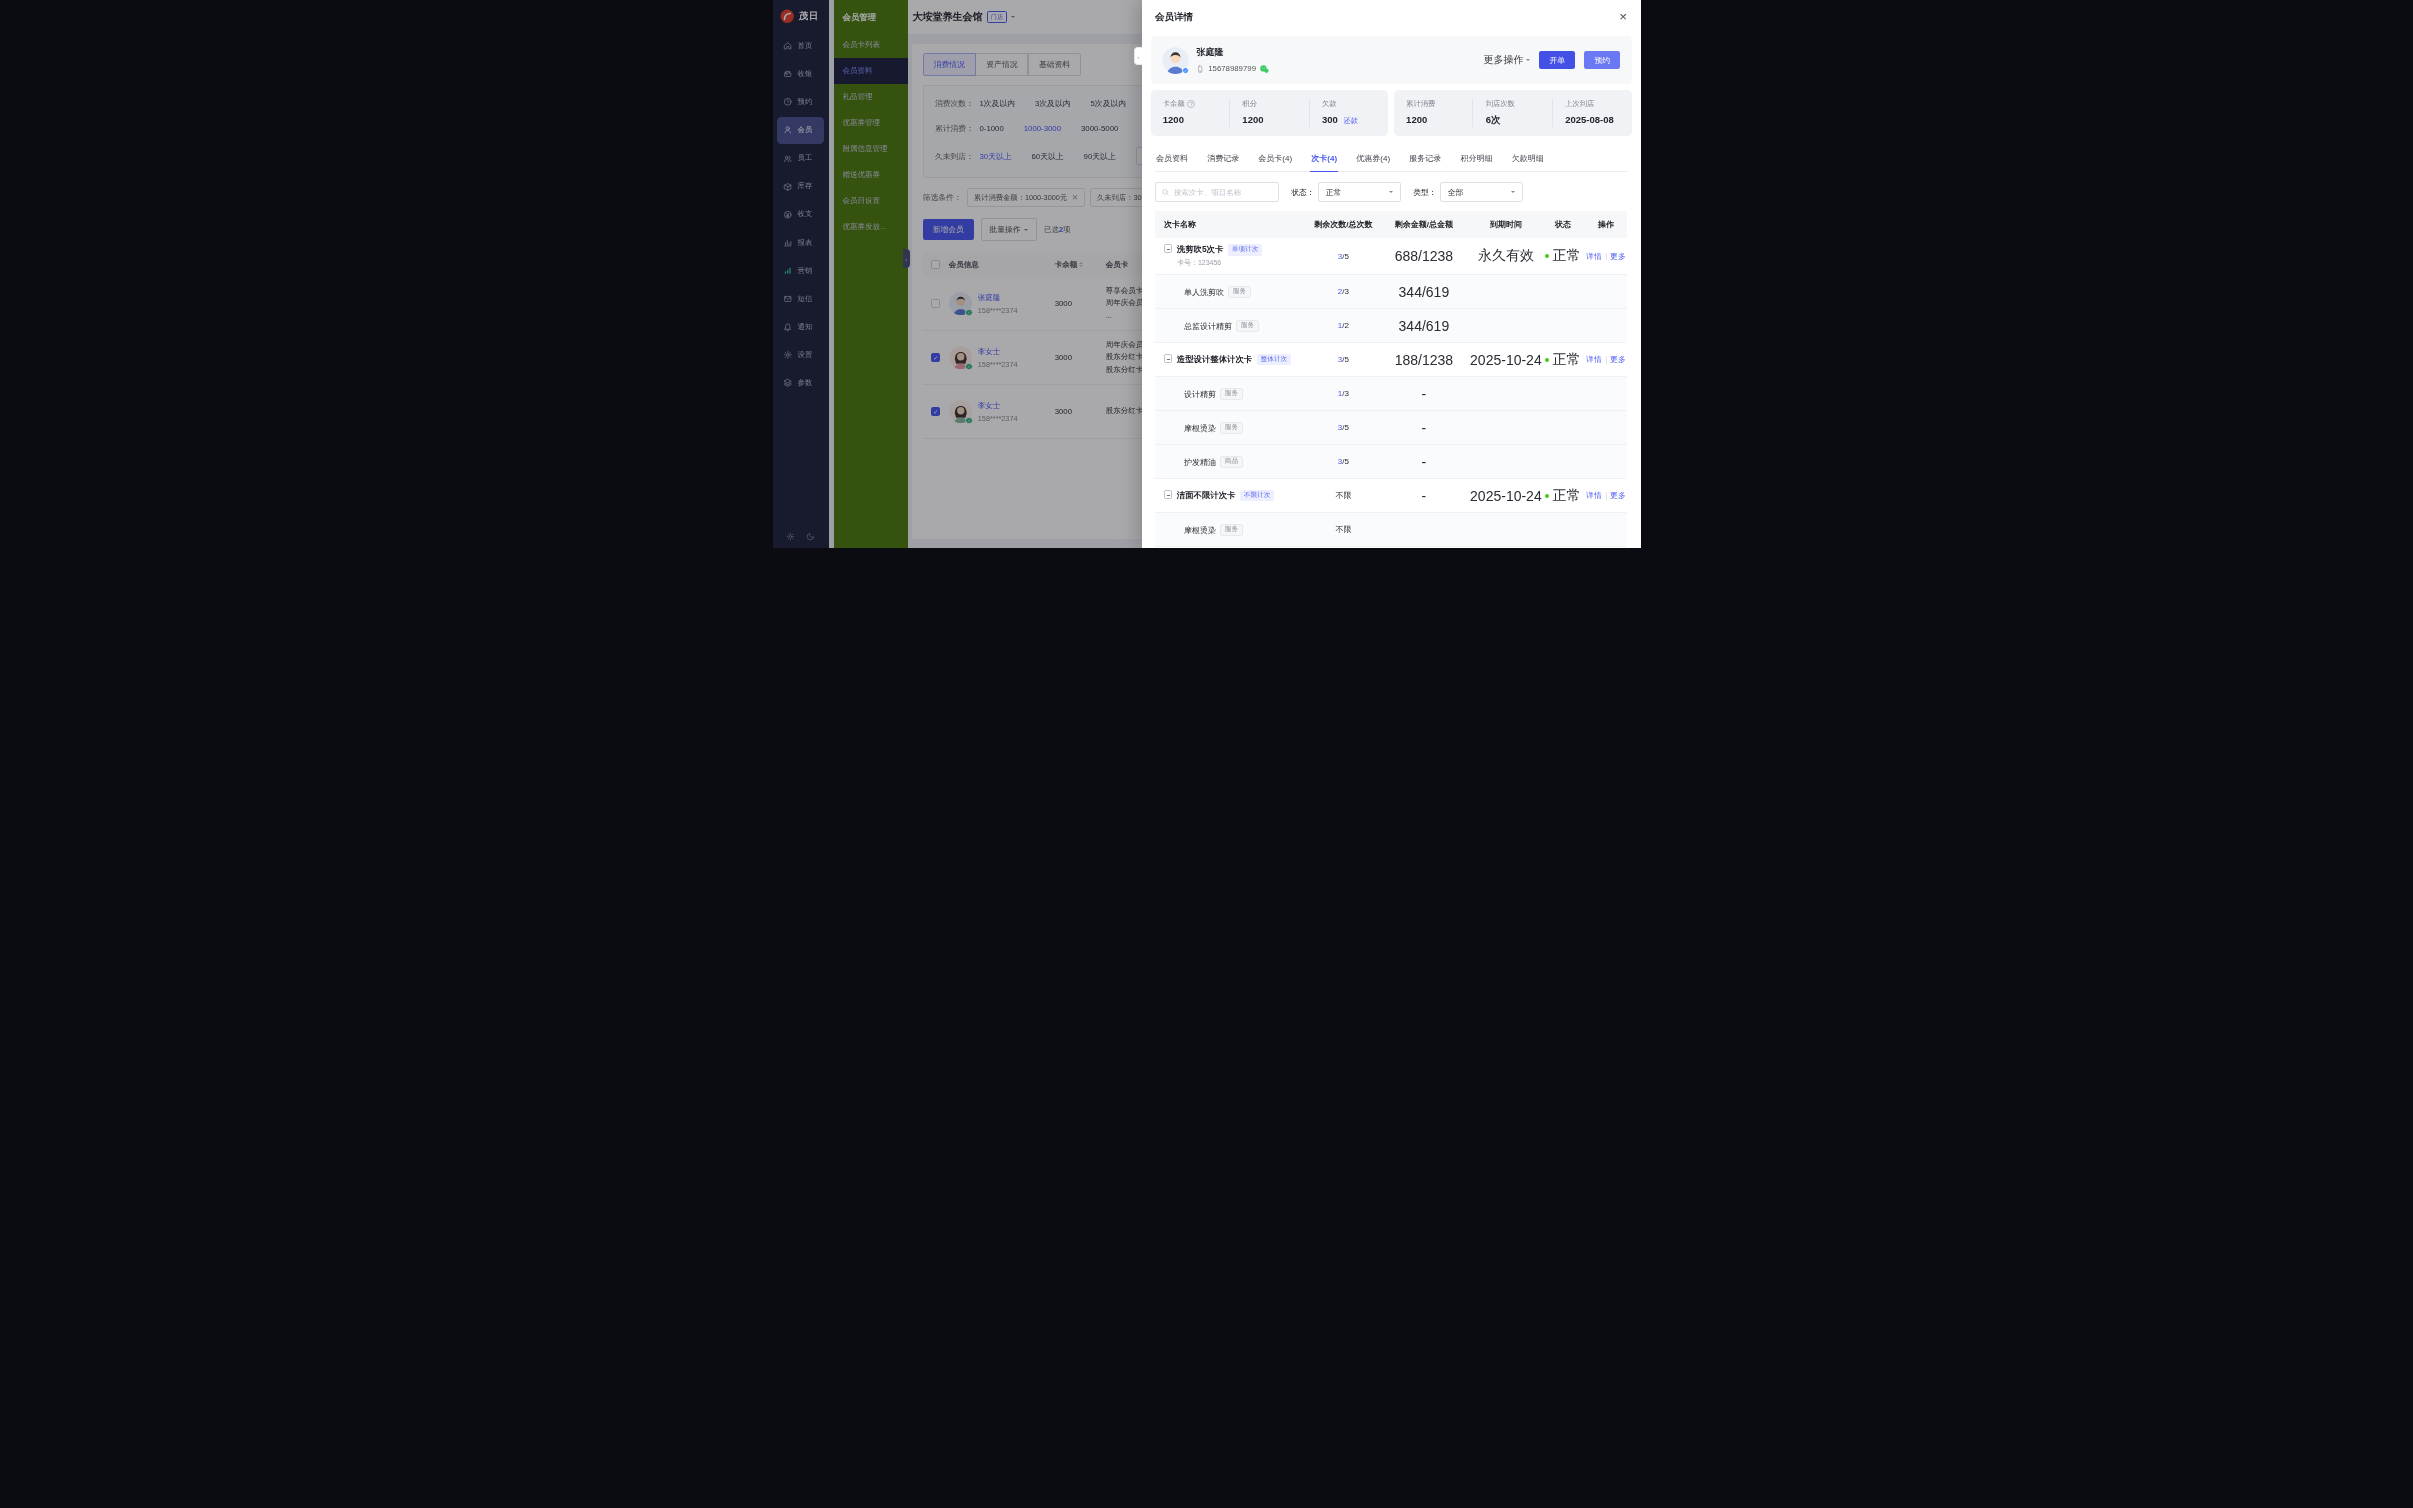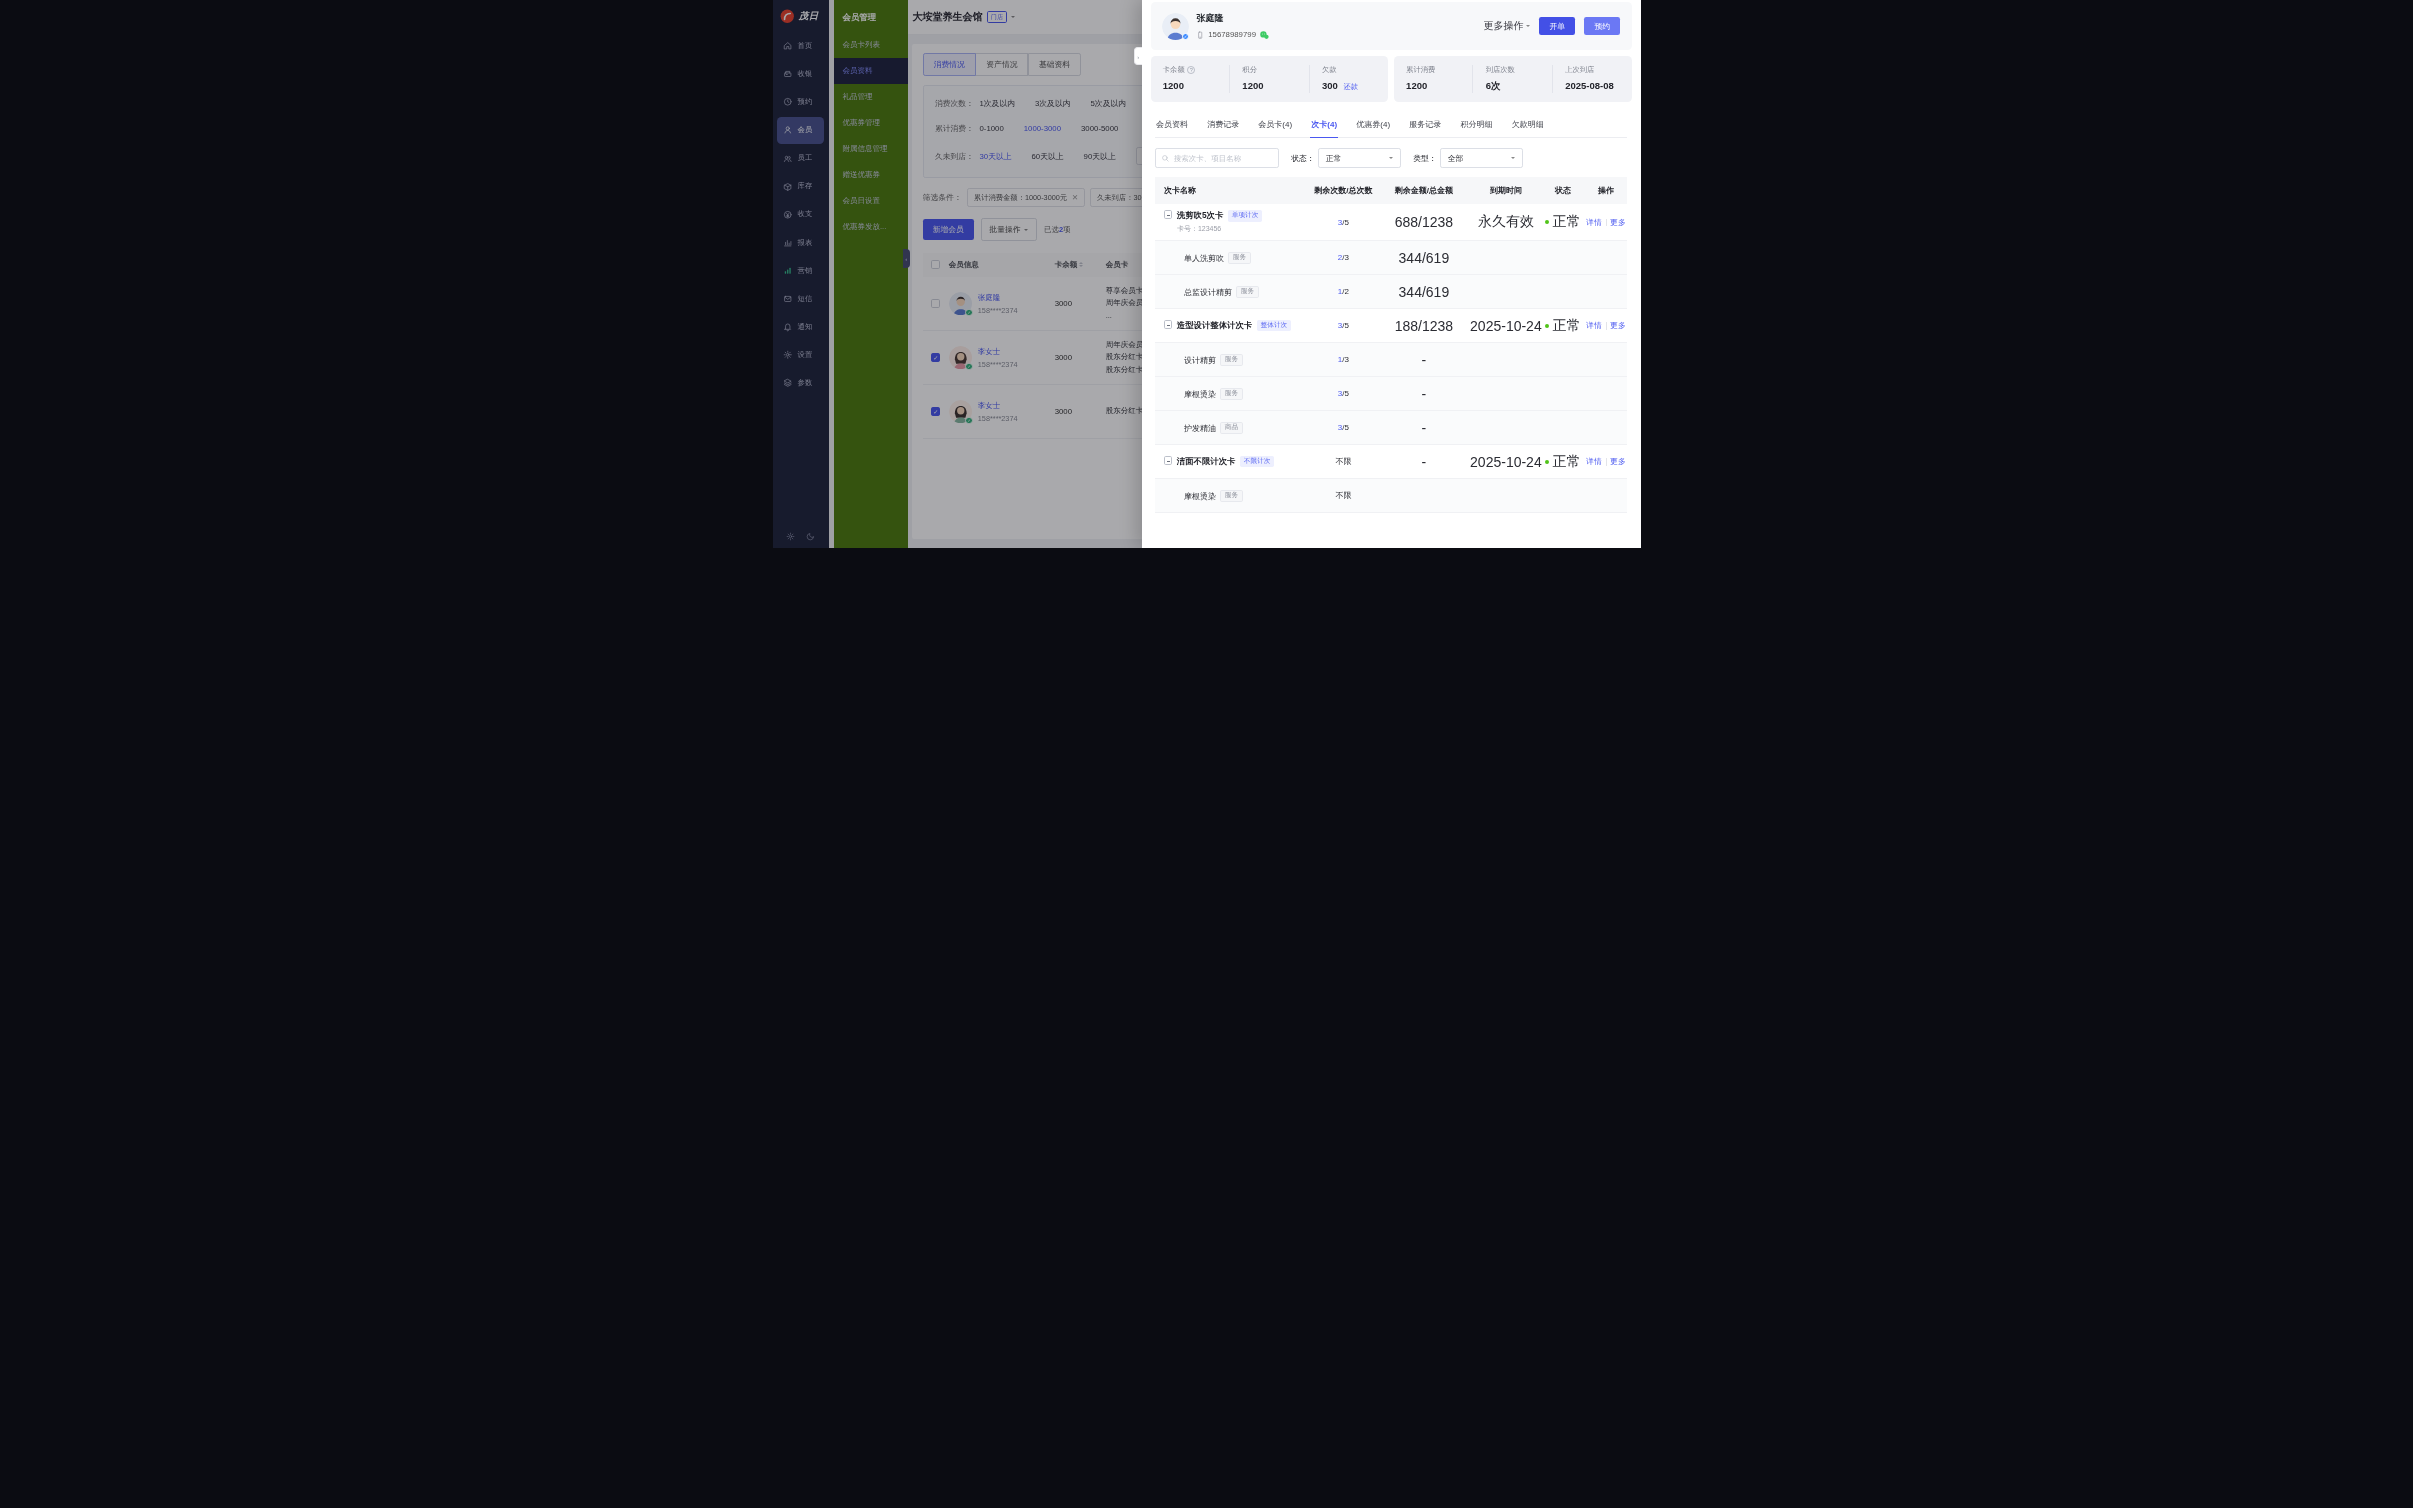--- a/index.html
+++ b/index.html
@@ -2,21 +2,21 @@
 <html style="font-size:9px"><head>
 <meta charset="utf-8">
 <style>
   * { margin:0; padding:0; box-sizing:border-box; }
   html,body { background:#0b0c12; }
   body { font-family:"Liberation Sans","DejaVu Sans",sans-serif; font-size:7.8px; color:#333; }
   .stage { position:relative; width:868px; height:548px; background:#f0f2f5; overflow:hidden; margin:0 auto; }
 
   
   .sidebar { position:absolute; left:0; top:0; width:56px; height:100%; background:#20253d; z-index:10; }
-  .logo { display:flex; align-items:center; gap:3.9px; padding:9px 6.7px 6.7px 7.8px;font-style:italic; }
+  .logo { display:flex; align-items:center; gap:3.9px; padding:9px 6.7px 6.7px 7.8px; }
   .logo-mark { width:14.5px; height:14.5px; flex:0 0 auto; }
   .logo-text { color:#fff; font-size:9.5px; font-weight:700; letter-spacing:0.6px; }
   .nav { margin-top:2.2px; }
   .nav-item { display:flex; align-items:center; gap:5px; height:27px; margin:1.1px 4.5px; padding:0 6.1px; border-radius:4.5px; color:#b9bed2; font-size:7.3px; cursor:pointer; }
   .nav-item .ic { width:9.5px; height:9.5px; display:flex; }
   .nav-item .ic svg { width:9.5px; height:9.5px; stroke:currentColor; fill:none; stroke-width:1.7; stroke-linecap:round; stroke-linejoin:round; }
   .nav-item.active { background:#4a5490; color:#ffffff; }
   .nav-item .ic.green { color:#35c08e; }
   .nav-item .ic.green svg rect { fill:#35c08e; stroke:none; }
   .side-footer { position:absolute; bottom:6.7px; left:0; width:56px; display:flex; gap:11.2px; padding-left:13.4px; color:#9aa0b8; }
@@ -446,20 +446,24 @@
         </div>
       </div>
     </div>
   </div>
 
   <div class="mask"></div>
 
   <div class="panel">
     <div class="panel-handle">›</div>
 
+    <div class="pheader">
+      <span class="ptitle">会员详情</span>
+      <span class="pclose">×</span>
+    </div>
 
     <div class="profile">
       <span class="avatar">
         <svg width="27" height="27" viewBox="0 0 48 48">
             <circle cx="24" cy="24" r="24" fill="#e9eef6"></circle>
             <circle cx="24" cy="20" r="8.5" fill="#f8d9bd"></circle>
             <path d="M15 19c.5-6 4-9.5 9-9.5s8.5 3.5 9 9.5c-1.5-3.5-4-5-9-5s-7.5 1.5-9 5z" fill="#3c3330"></path>
             <path d="M9 48c1.5-9 7.5-13 15-13s13.5 4 15 13z" fill="#5a7bd0"></path>
           </svg>
         <span class="avatar-badge badge-blue">✓</span>

